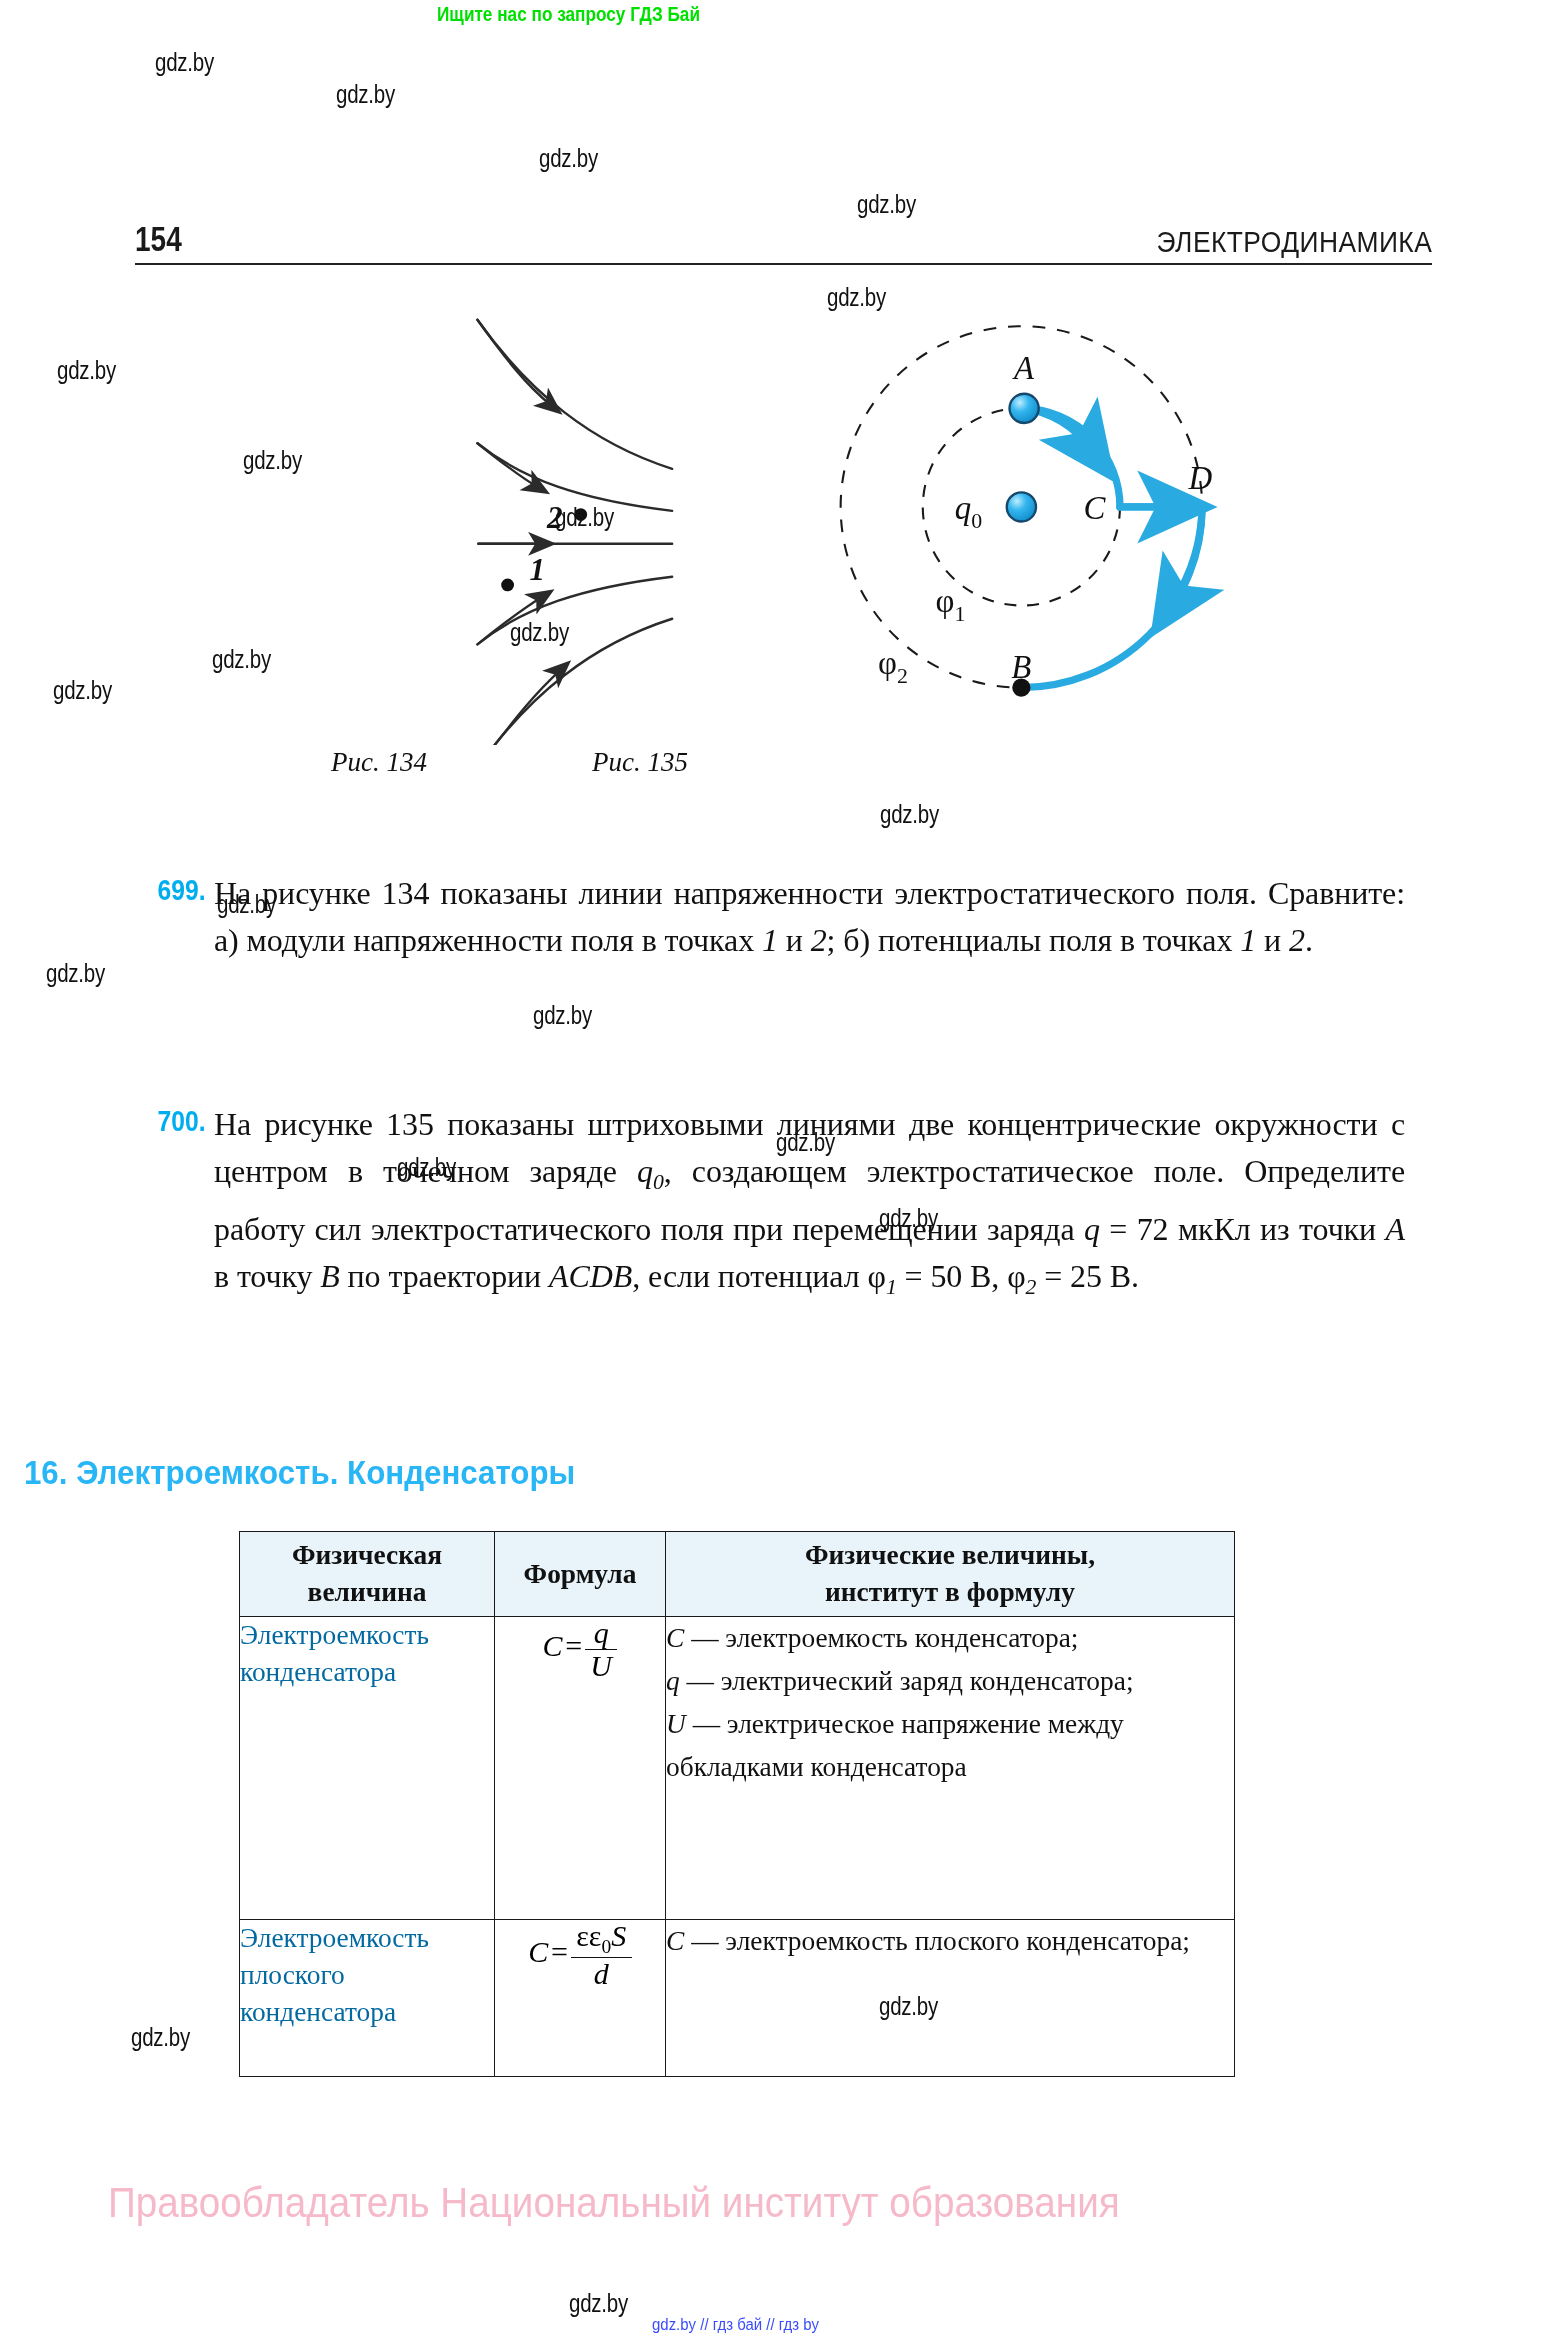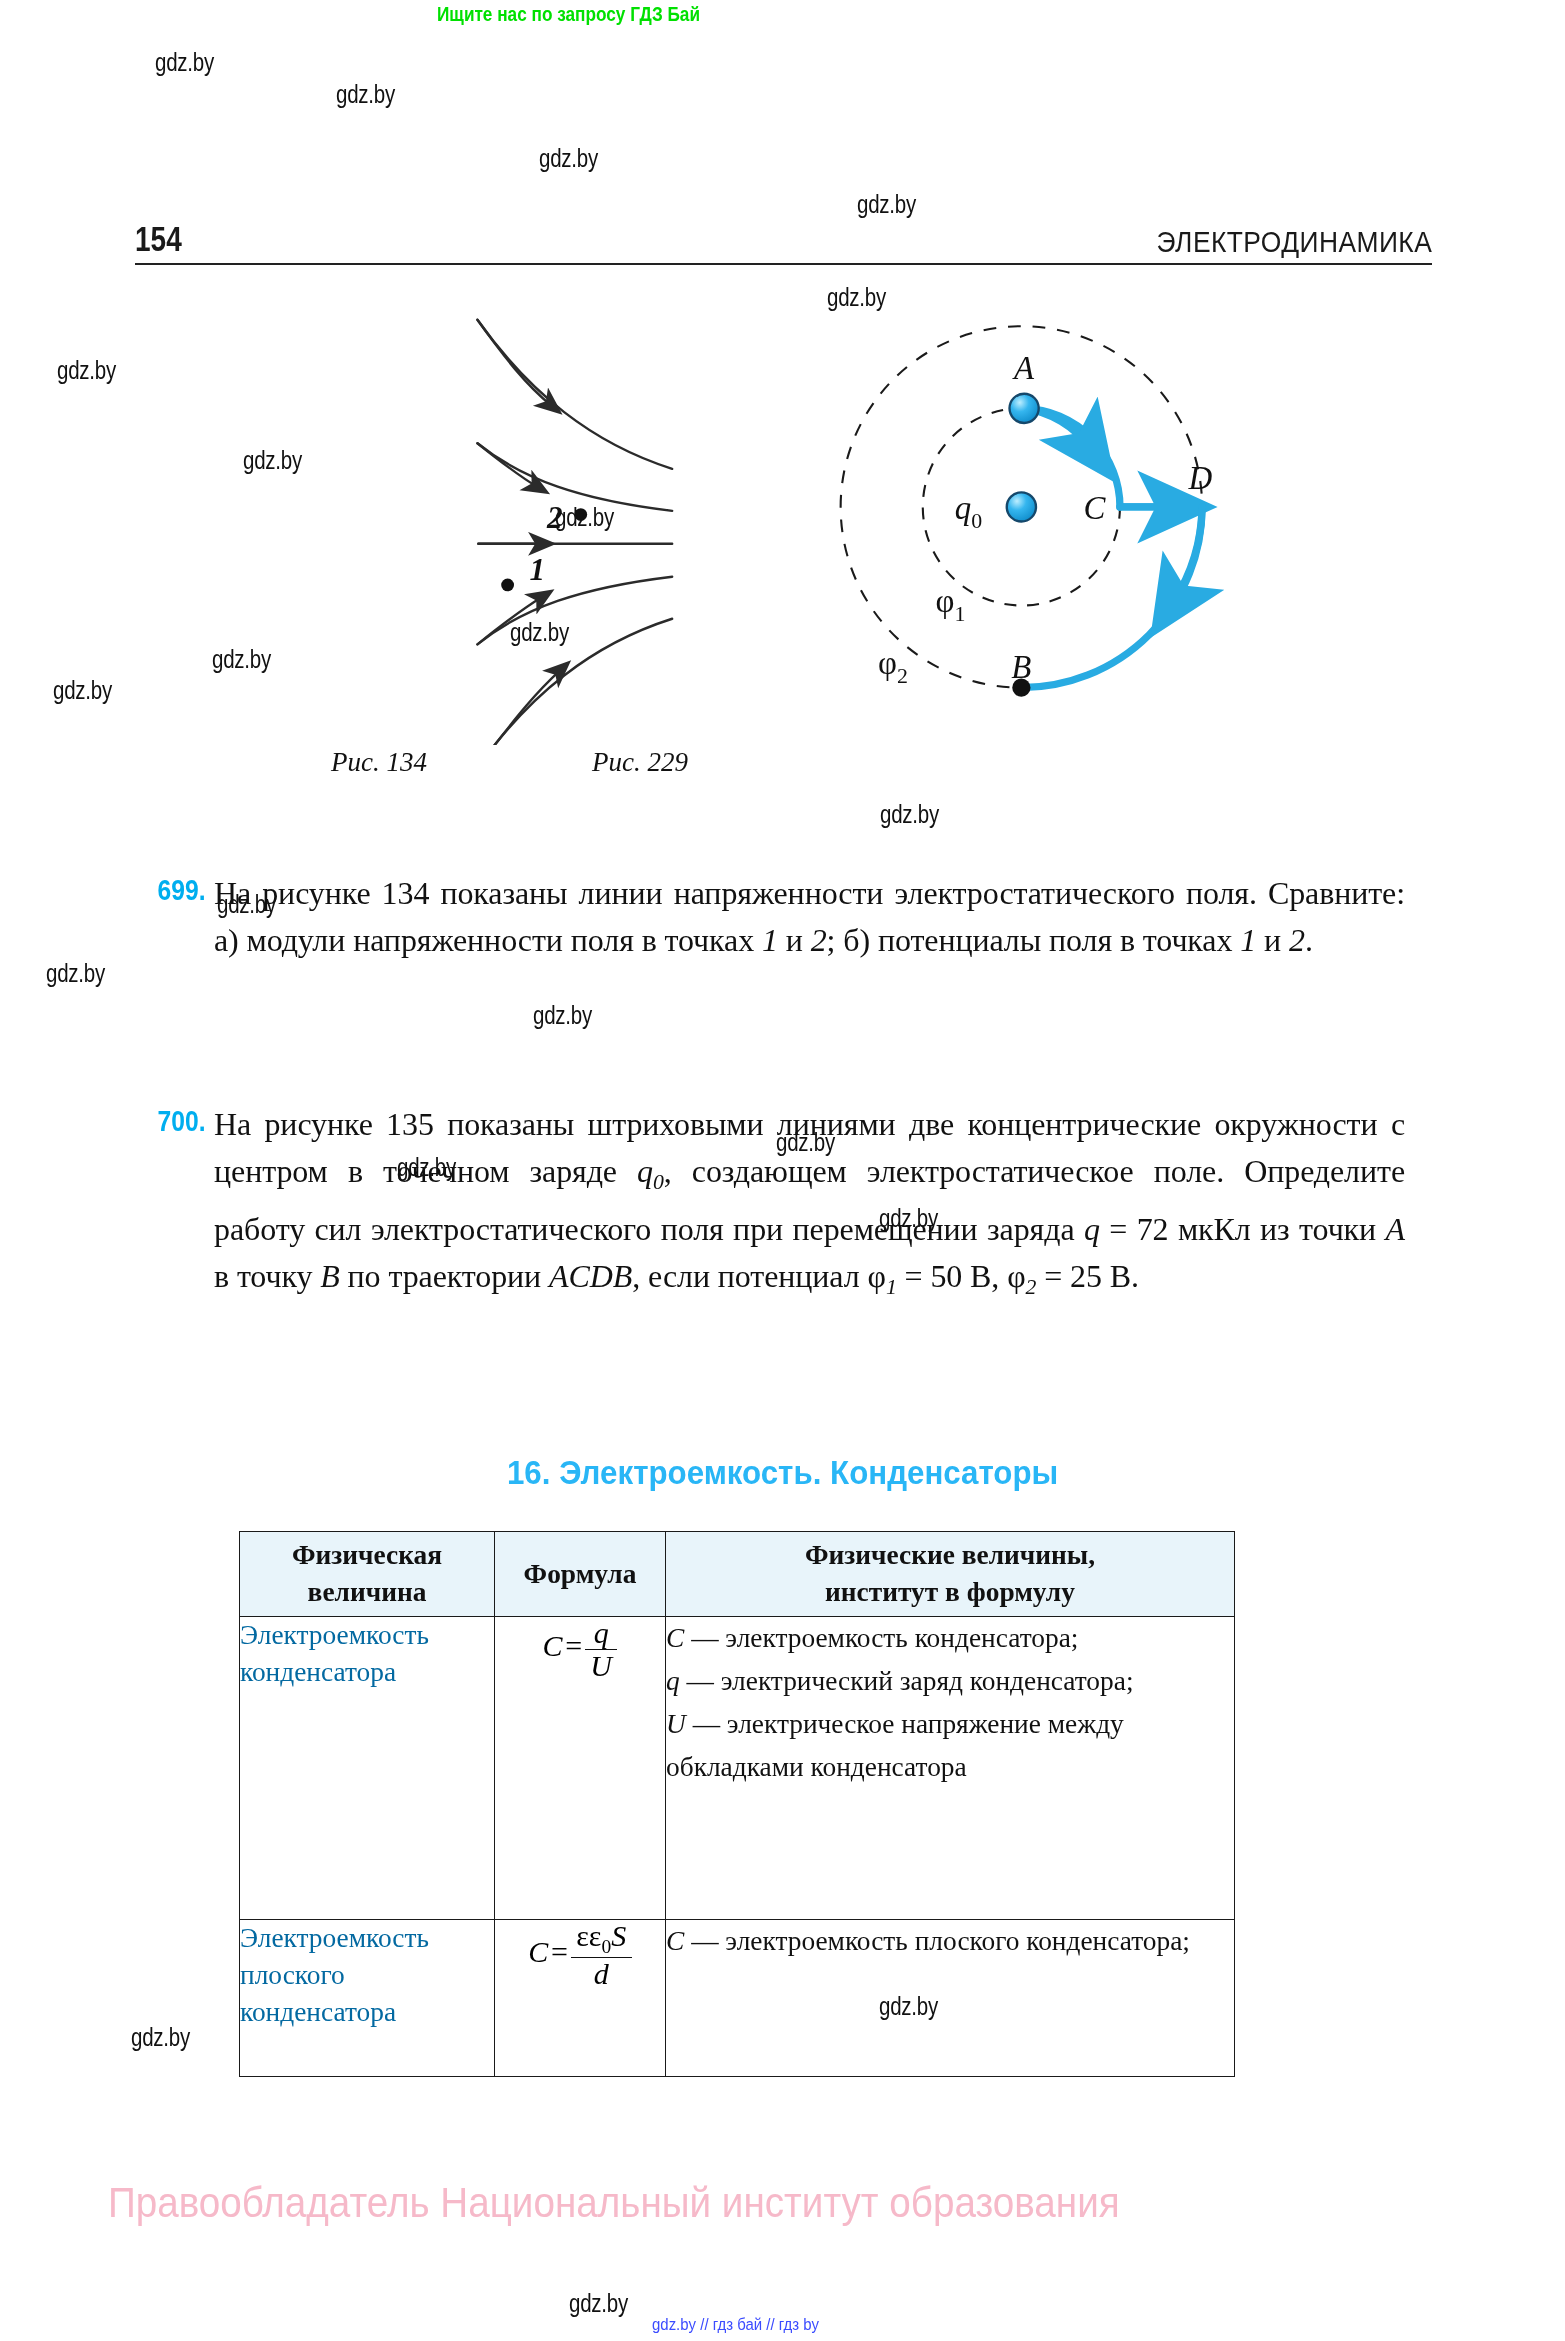--- a/index.html
+++ b/index.html
@@ -116,21 +116,21 @@
     text-align:justify;
     letter-spacing:-0.1px;
   }
   .prob-body i{font-style:italic;}
   .sub{font-size:0.68em;vertical-align:sub;font-style:italic;}
 
   
   #section-title{
     position:absolute;
     left:0;top:1453px;width:1565px;
-    text-align:center;
+    text-align:left;
     font-family:"Liberation Sans", sans-serif;
     font-weight:bold;
     font-size:34px;
     color:#29b6f6;
     letter-spacing:0px;
   }
   #section-title span{display:inline-block;transform:scaleX(0.92);}
 
   
   #formula-table{
@@ -295,21 +295,21 @@
     <text x="217" y="105" font-family="Liberation Serif, serif" font-style="italic" font-size="36" fill="#111">A</text>
     <text x="214" y="432" font-family="Liberation Serif, serif" font-style="italic" font-size="36" fill="#111">B</text>
     <text x="293" y="258" font-family="Liberation Serif, serif" font-style="italic" font-size="36" fill="#111">C</text>
     <text x="408" y="225" font-family="Liberation Serif, serif" font-style="italic" font-size="36" fill="#111">D</text>
     <text x="152" y="258" font-family="Liberation Serif, serif" font-style="italic" font-size="36" fill="#111">q<tspan dy="10" font-size="24" font-style="normal">0</tspan></text>
     <text x="131" y="360" font-family="Liberation Serif, serif" font-size="36" fill="#111">φ<tspan dy="10" font-size="24">1</tspan></text>
     <text x="68" y="428" font-family="Liberation Serif, serif" font-size="36" fill="#111">φ<tspan dy="10" font-size="24">2</tspan></text>
   </svg>
 
   <div class="fig-caption" style="left:196px;top:482px;">Рис. 134</div>
-  <div class="fig-caption" style="left:457px;top:482px;">Рис. 229</div>
+  <div class="fig-caption" style="left:457px;top:482px;">Рис. 135</div>
 </div>
 
 <div class="problem" style="left:135px;top:870px;">
   <div class="prob-num">699.</div>
   <div class="prob-body">На рисунке 134 показаны линии напряженности электростатического поля. Сравните: а) модули напряженности поля в точках <i>1</i> и <i>2</i>; б) потенциалы поля в точках <i>1</i> и <i>2</i>.</div>
 </div>
 
 <div class="problem" style="left:135px;top:1101px;">
   <div class="prob-num">700.</div>
   <div class="prob-body">На рисунке 135 показаны штриховыми линиями две концентрические окружности с центром в точечном заряде <i>q</i><span class="sub">0</span>, создающем электростатическое поле. Определите работу сил электростатического поля при перемещении заряда <i>q</i> = 72 мкКл из точки <i>A</i> в точку <i>B</i> по траектории <i>ACDB</i>, если потенциал φ<span class="sub">1</span> = 50 В, φ<span class="sub">2</span> = 25 В.</div>

